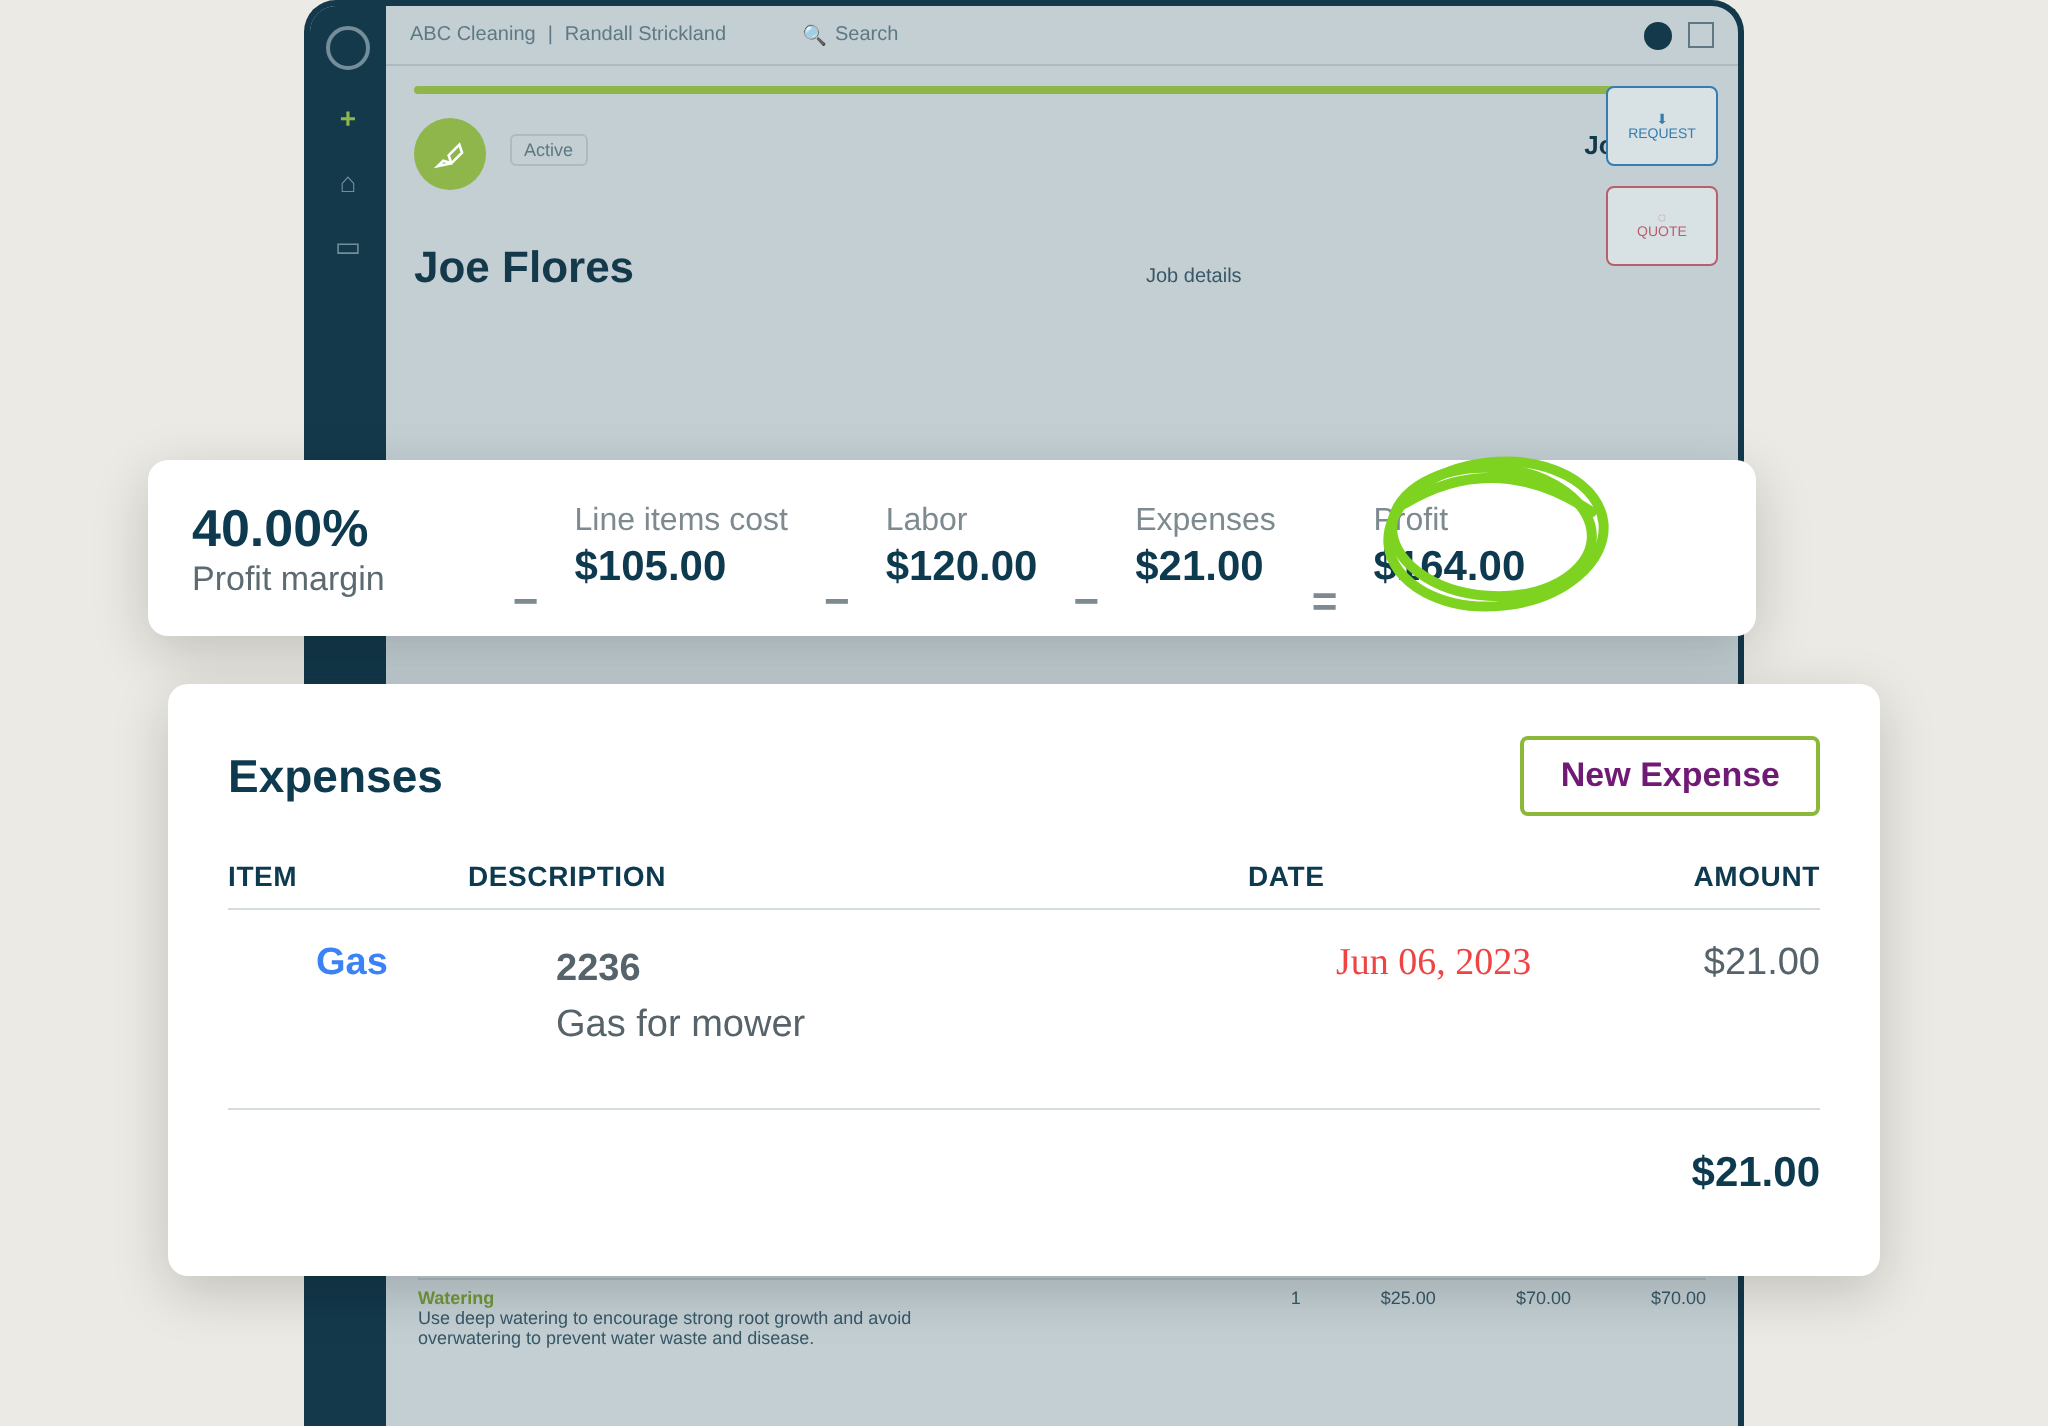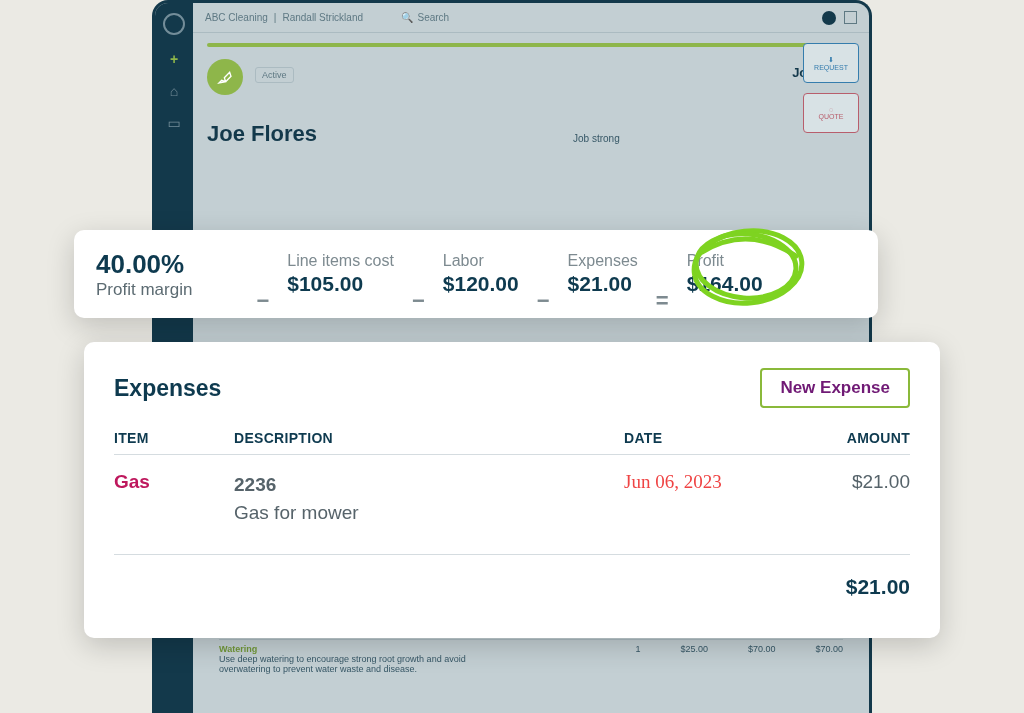--- a/index.html
+++ b/index.html
@@ -49,21 +49,21 @@
   .bg-pflow { position:absolute; right:10px; top:10px; display:flex; flex-direction:column; gap:10px; align-items:center; }
   .bg-pflow .cell { width:56px; height:40px; border:1px solid #2a7fb8; border-radius:4px; display:flex; flex-direction:column; align-items:center; justify-content:center; font-size:7px; color:#2a7fb8; background:#d7e2e6; }
   .bg-pflow .cell2 { border-color:#c45a6b; color:#c45a6b; }
   .bg-client { margin-top: 26px; }
   .bg-client h2 { font-size: 22px; font-weight: 800; color:#0e3a4f; }
   .bg-client .sub { font-size: 11px; color:#32596a; margin-top:2px; }
   .bg-jobdetails { position:absolute; left: 380px; top: 100px; font-size:10px; color:#32596a; }
 
   .bg-bottom {
     position:absolute; left:38px; right:0; bottom:0; height:80px;
-    padding: 6px 26px; color:#32596a; font-size:9px;
+    padding: 6px 16px; color:#32596a; font-size:9px;
   }
   .bg-lineitem { border-top:1px solid #a9bcc3; padding-top:4px; display:flex; gap:40px; }
   .bg-lineitem .title { color:#6d9a2a; font-weight:600; }
 
   
   .card {
     position: absolute;
     background: #fff;
     border-radius: 10px;
     box-shadow: 0 8px 28px rgba(0,0,0,.18);
@@ -96,21 +96,21 @@
     font-weight:700; font-size:17px; padding: 8px 18px; border-radius:4px;
     cursor:pointer;
   }
   .exp-table { margin-top: 22px; width:100%; }
   .exp-table .thead { display:flex; font-size:14px; font-weight:800; color:#0e3a4f; letter-spacing:.3px; padding-bottom:8px; border-bottom:1px solid #d5dce0; }
   .exp-table .row { display:flex; padding: 16px 0 28px 0; border-bottom:1px solid #d5dce0; }
   .col-item { width: 120px; }
   .col-desc { width: 390px; }
   .col-date { width: 170px; }
   .col-amt  { flex:1; text-align:right; }
-  .exp-table .row .col-item { font-size:19px; font-weight:700; color:#be185d; }
+  .exp-table .row .col-item { font-size:19px; font-weight:700; color:#3b82f6;margin-left:44px; }
   .exp-table .row .col-desc { font-size:19px; color:#56636a; line-height:1.45; }
   .exp-table .row .col-desc .d1 { font-weight:700; }
   .exp-table .row .col-date { font-size:19px; color:#ef4444;font-family:Liberation Serif, serif; }
   .exp-table .row .col-amt  { font-size:19px; color:#56636a; }
   .exp-total { text-align:right; font-size:21px; font-weight:800; color:#0e3a4f; padding-top:20px; }
 </style>
 </head>
 <body>
 
 <div class="bg-frame">
@@ -152,21 +152,21 @@
         <span>REQUEST</span>
       </div>
       <div class="cell cell2">
         <span>◌</span>
         <span>QUOTE</span>
       </div>
     </div>
     <div class="bg-client">
       <h2>Joe Flores</h2>
     </div>
-    <div class="bg-jobdetails">Job strong</div>
+    <div class="bg-jobdetails">Job details</div>
   </div>
   <div class="bg-bottom">
     <div class="bg-lineitem">
       <div style="flex:1">
         <div class="title">Watering</div>
         <div style="max-width:280px">Use deep watering to encourage strong root growth and avoid overwatering to prevent water waste and disease.</div>
       </div>
       <div>1</div>
       <div>$25.00</div>
       <div>$70.00</div>

